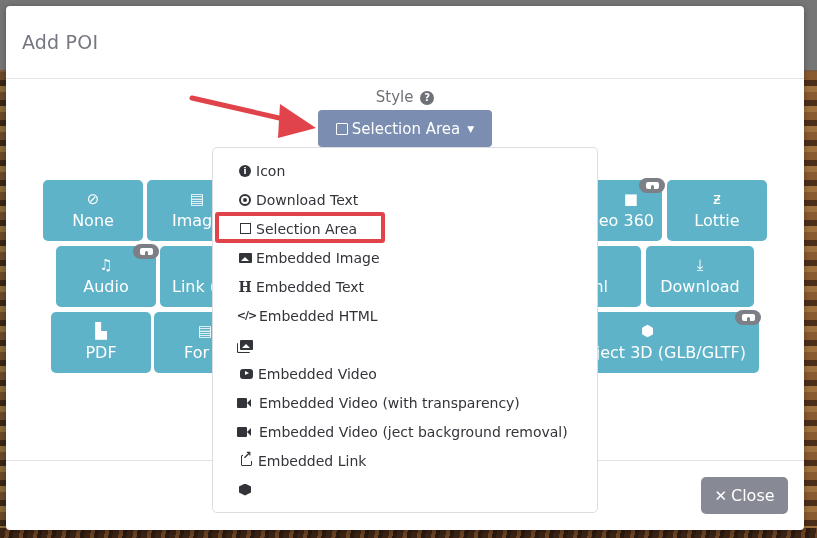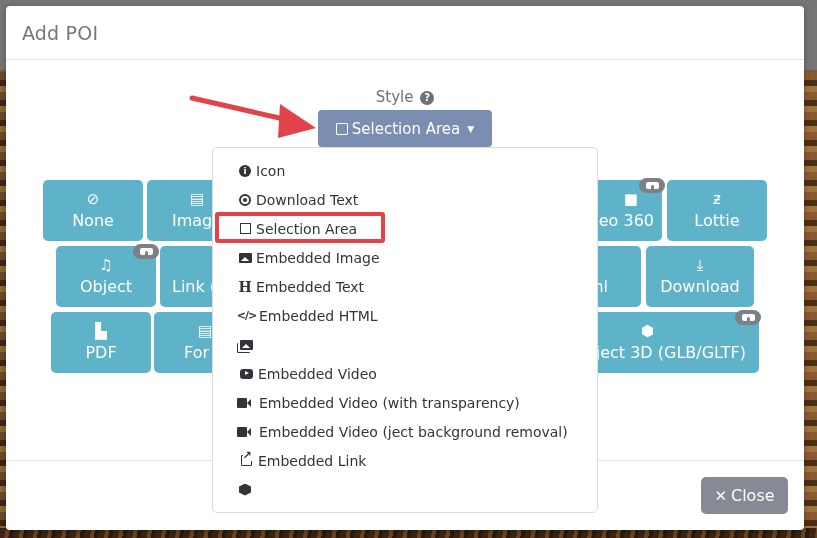--- a/index.html
+++ b/index.html
@@ -26,21 +26,21 @@
   .backdrop-right {
     position: absolute; right: 0; top: 72px; width: 14px; height: 460px;
     background: repeating-linear-gradient(180deg, #8a5a30 0 8px, #4a2e18 8px 14px, #a0723e 14px 20px);
   }
   .modal {
     position: absolute; left: 6px; top: 6px; width: 798px; height: 524px;
     background: #ffffff; border-radius: 4px;
     box-shadow: 0 1px 6px rgba(0,0,0,0.3);
   }
   .modal-header {
-    height: 54px; border-bottom: 1px solid #e3e3e6;
+    height: 73px; border-bottom: 1px solid #e3e3e6;
     display: flex; align-items: center; padding-left: 16px;
   }
   .modal-title {
     font-size: 19px; color: #757780; font-weight: 400; letter-spacing: 0.2px;
   }
   .style-label {
     position: absolute; left: 0; width: 798px; top: 82px; text-align: center;
     font-size: 15px; color: #6f7178;
   }
   .help-icon {
@@ -155,21 +155,21 @@
   <div class="vr-badge" style="left:633px;top:172px;">
       <span></span>
     </div>
   <div class="tile" style="left:661px;top:174px;width:100px;height:61px;">
     <span class="ti">ƶ</span>
     <span class="tl">Lottie</span>
   </div>
 
   <div class="tile" style="left:50px;top:240px;width:100px;height:61px;">
     <span class="ti">♫</span>
-    <span class="tl">Object</span>
+    <span class="tl">Audio</span>
   </div>
   <div class="vr-badge" style="left:127px;top:238px;">
       <span></span>
     </div>
   <div class="tile" style="left:154px;top:240px;width:80px;height:61px;align-items:flex-start;padding-left:12px;">
     <span class="ti"></span>
     <span class="tl">Link (</span>
   </div>
   <div class="tile" style="left:560px;top:240px;width:75px;height:61px;align-items:flex-start;padding-left:22px;">
     <span class="ti">›</span>

